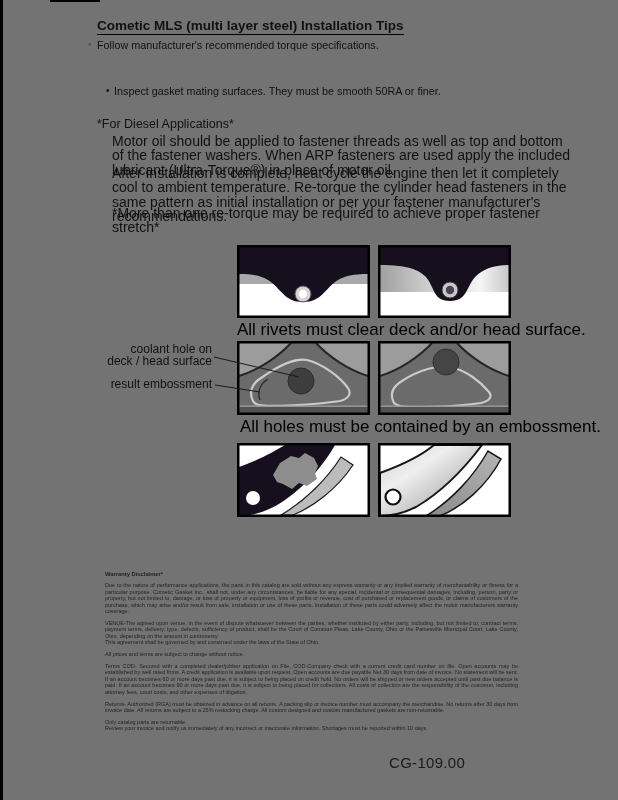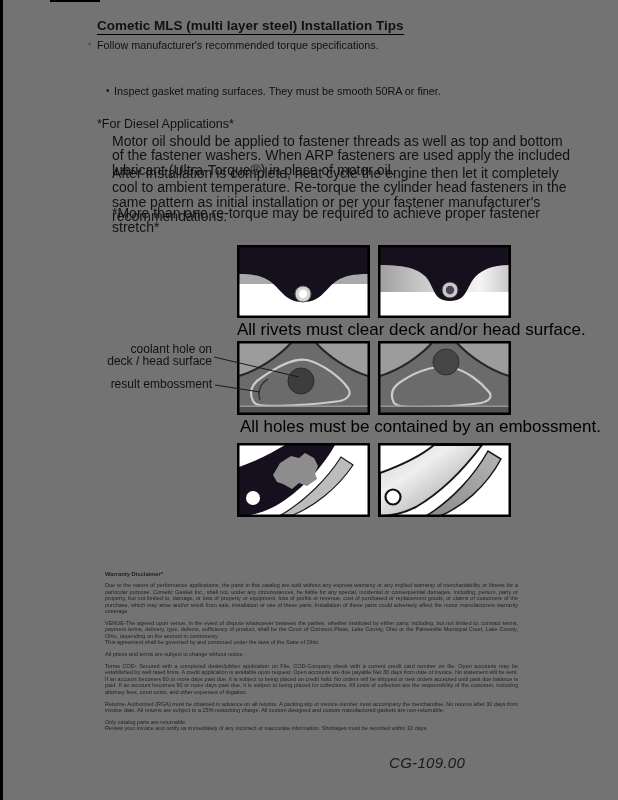--- a/index.html
+++ b/index.html
@@ -25,21 +25,21 @@
   .fig-label { width:133px; text-align:left; font-size:21px; color:#1a1a1a; letter-spacing:0.5px;margin-top:28px; }
   .fig-caption { font-size:17px; color:#000; }
   .panel { position:absolute; }
   .side-label { width:112px; text-align:right; font-size:12px; line-height:11.5px; color:#111; }
 
   .disclaimer { left:105px; top:571px; width:413px; font-size:5.5px; line-height:6.4px; color:#222; }
   .disclaimer h2 { font-size:5.8px; margin:0 0 5px 0; font-weight:bold; }
   .disclaimer p { margin:0 0 5.5px 0; text-align:justify; }
   .disclaimer p.no-gap { margin-bottom:0; }
 
-  .footer-code { left:389px; top:754px; font-size:15px; color:#1a1a1a; letter-spacing:0.3px;font-style:italic; }
+  .footer-code { left:389px; top:754px; font-size:15px; color:#1a1a1a; letter-spacing:0.3px; }
 </style>
 </head>
 <body>
 
 <div class="page">
 
   <div class="abs edge-bar"></div>
   <div class="abs top-mark"></div>
 
   <div class="abs title">Cometic MLS (multi layer steel) Installation Tips</div>

